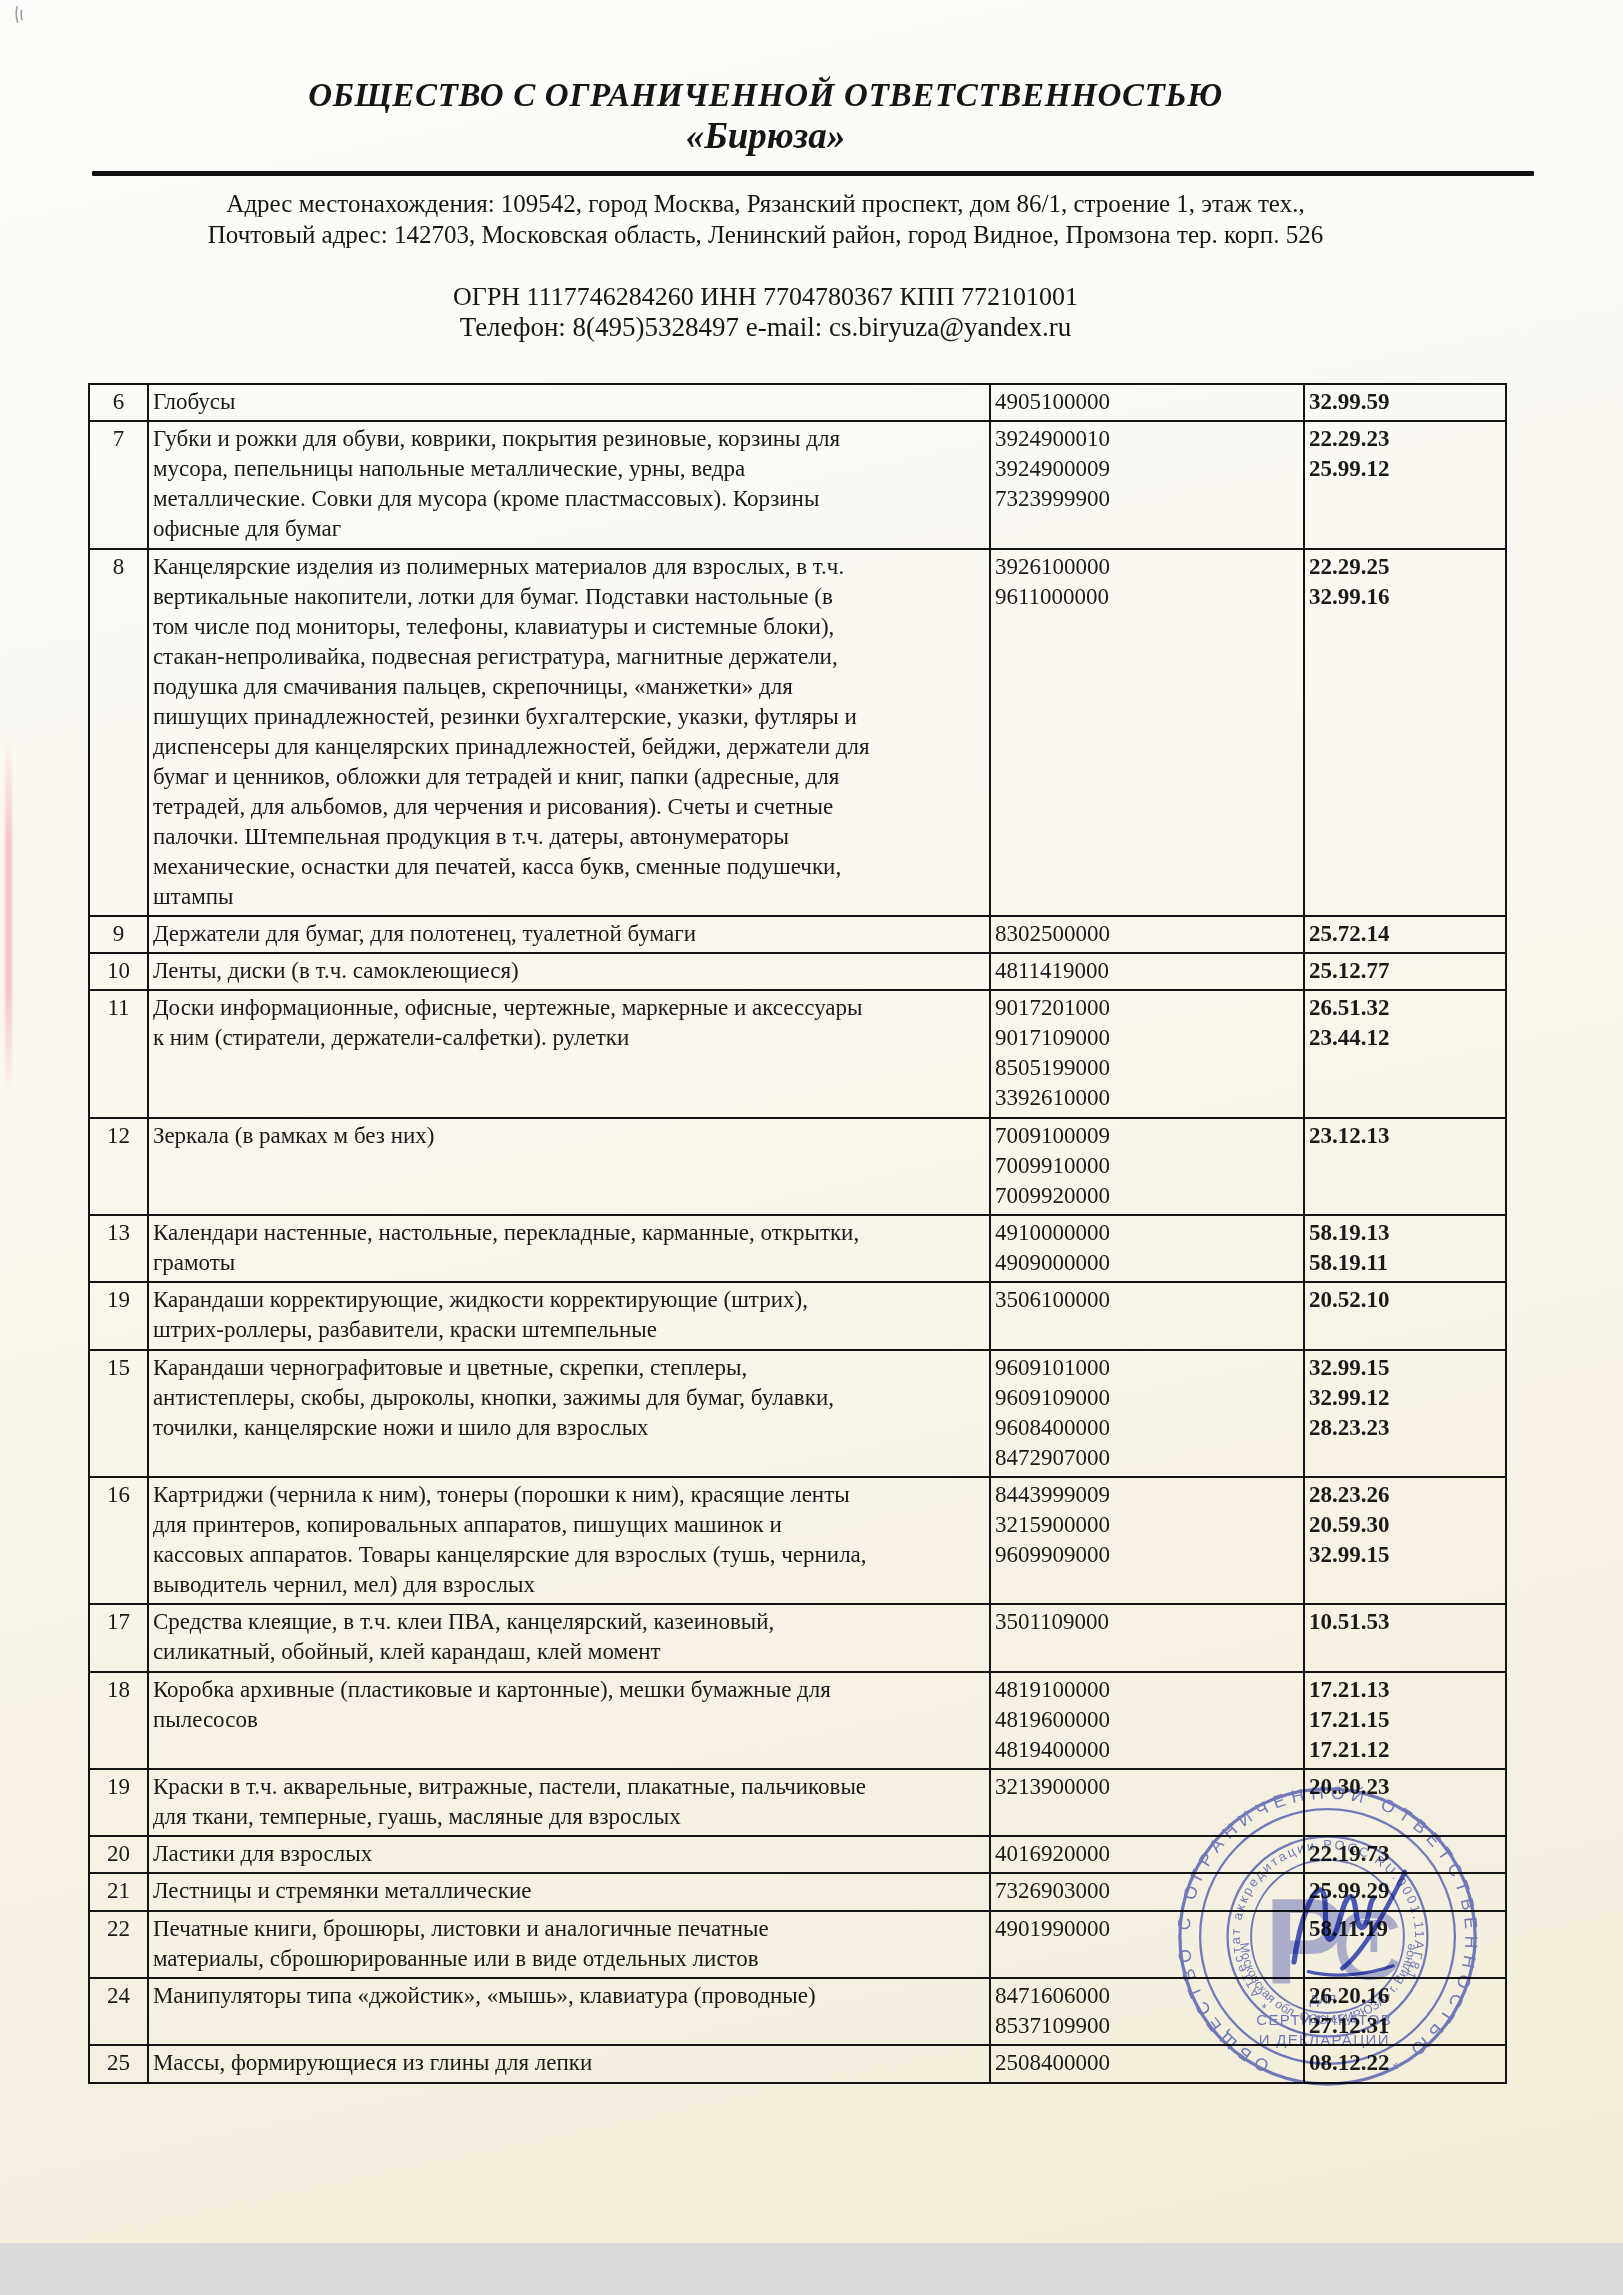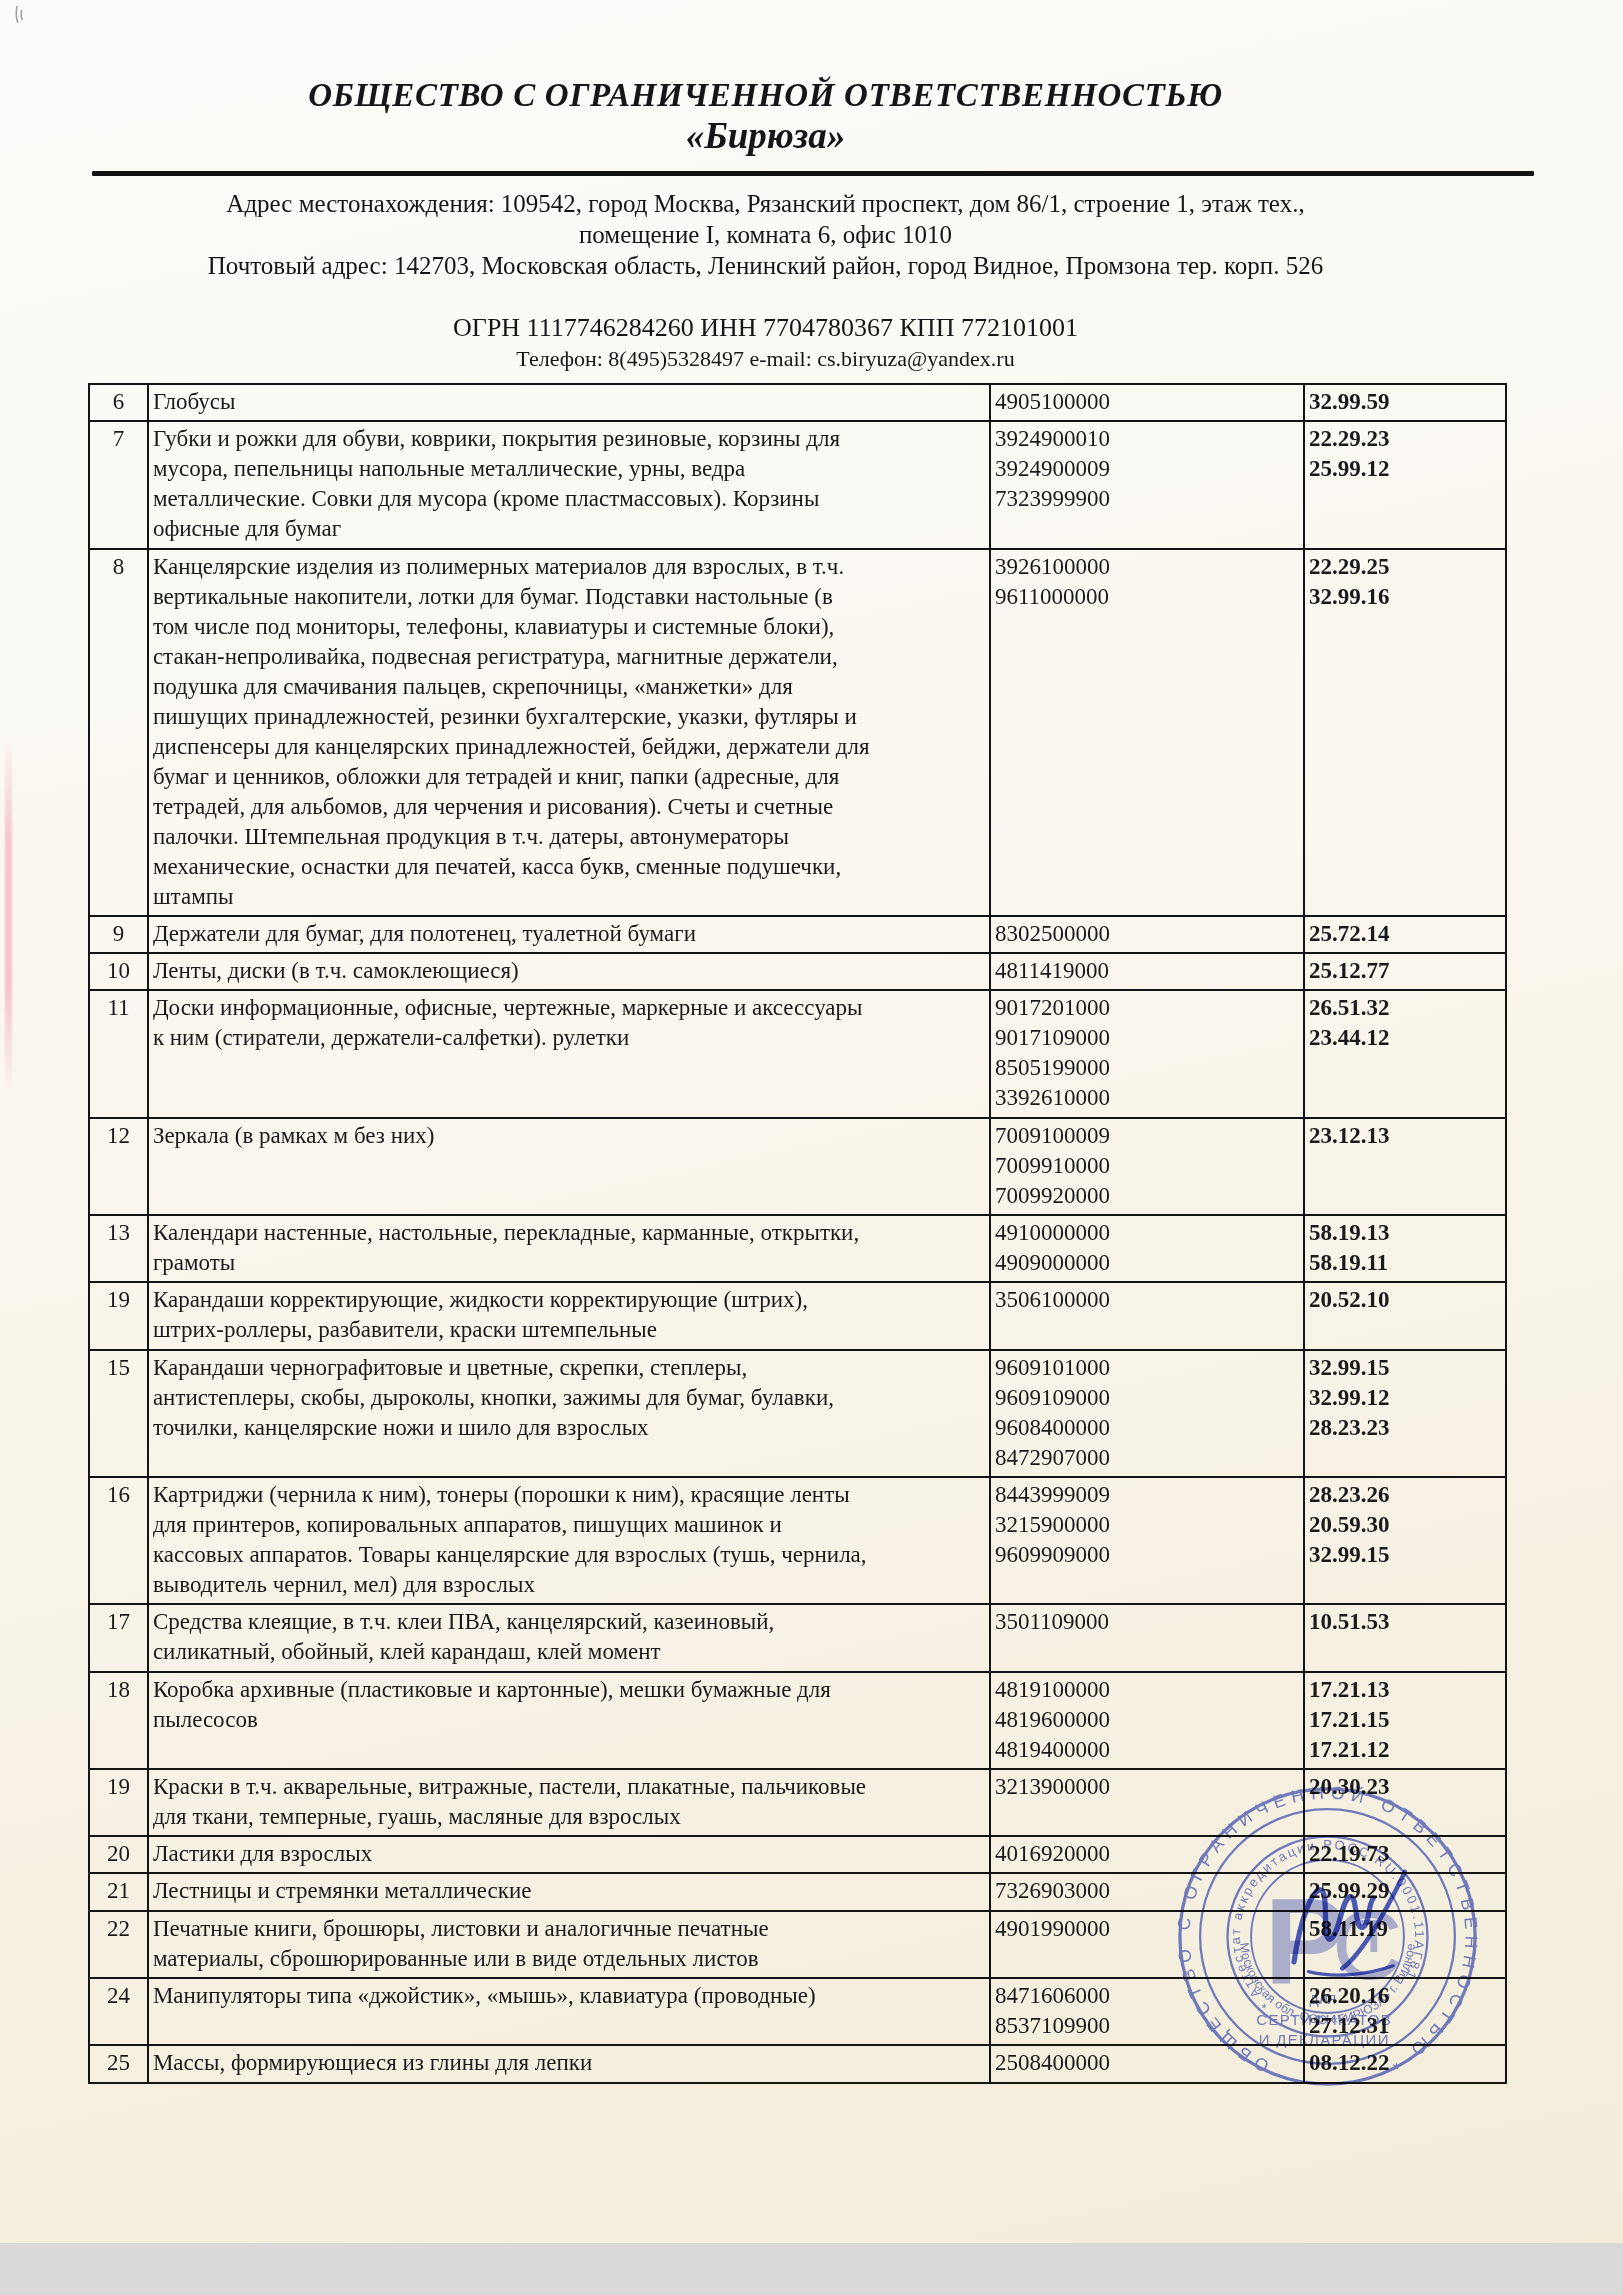--- a/index.html
+++ b/index.html
@@ -12,21 +12,21 @@
     overflow:hidden;
   }
   
   .head-block{position:absolute;left:0;top:0;width:1531px;text-align:center;}
   .company-type{margin-top:77px;font-size:33px;font-weight:bold;font-style:italic;letter-spacing:0.7px;}
   .company-name{margin-top:0;font-size:37px;font-weight:bold;font-style:italic;}
   .head-rule{position:absolute;left:92px;top:171px;width:1442px;height:4.6px;background:#121212;border-radius:1.3px;}
   .addr{margin:0;font-size:25px;line-height:31px;}
   .addr-first{margin-top:0;}
   .ogrn{margin-top:31px;font-size:26px;line-height:31px;}
-  .phone{margin-top:0;font-size:22px;line-height:31px;}
+  .phone{margin-top:0;font-size:27px;line-height:31px;}
   
   table.products{
     position:absolute;left:88px;top:383px;
     width:1417px;
     border-collapse:collapse;
     table-layout:fixed;
   }
   table.products,table.products td{border:2.6px solid #141414;}
   table.products td{
     vertical-align:top;
@@ -71,21 +71,20 @@
   <div class="pink-streak"></div>
 
   <div class="head-block">
     <div class="company-type">ОБЩЕСТВО С ОГРАНИЧЕННОЙ ОТВЕТСТВЕННОСТЬЮ</div>
     <div class="company-name">«Бирюза»</div>
   </div>
   <div class="head-rule"></div>
 
   <div class="head-block" style="top:188px">
     <p class="addr addr-first">Адрес местонахождения: 109542, город Москва, Рязанский проспект, дом 86/1, строение 1, этаж тех.,</p>
-    <p class="addr">помещение I, комната 6, офис 1010</p>
     <p class="addr">Почтовый адрес: 142703, Московская область, Ленинский район, город Видное, Промзона тер. корп. 526</p>
     <p class="addr ogrn">ОГРН 1117746284260 ИНН 7704780367 КПП 772101001</p>
     <p class="addr phone">Телефон: 8(495)5328497 e-mail: cs.biryuza@yandex.ru</p>
   </div>
 
   <table class="products">
     <colgroup>
       <col style="width:59px">
       <col style="width:842px">
       <col style="width:314px">

